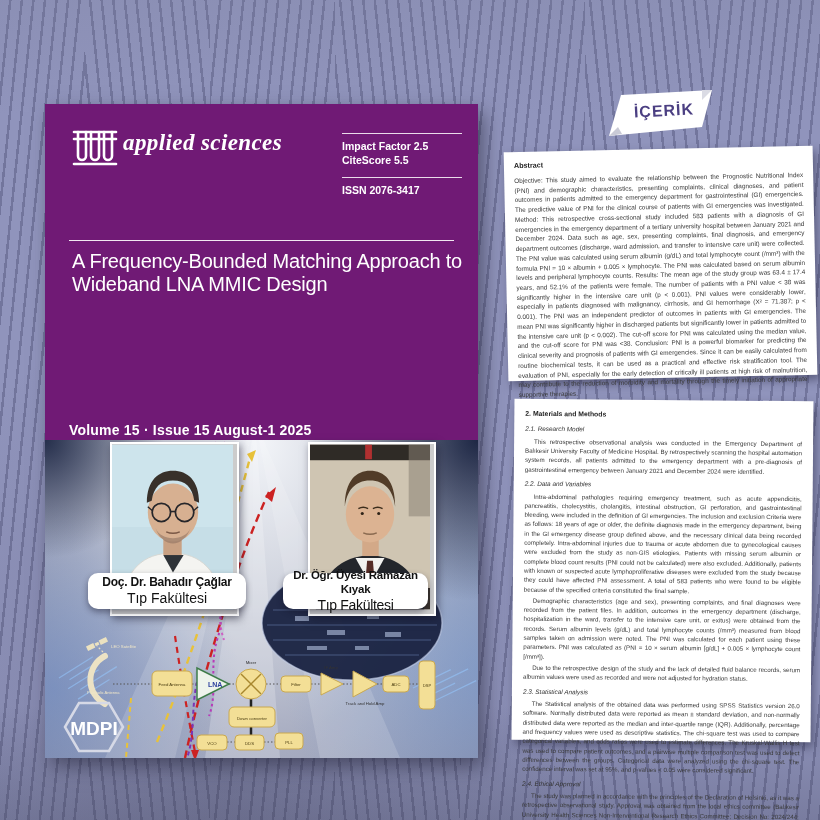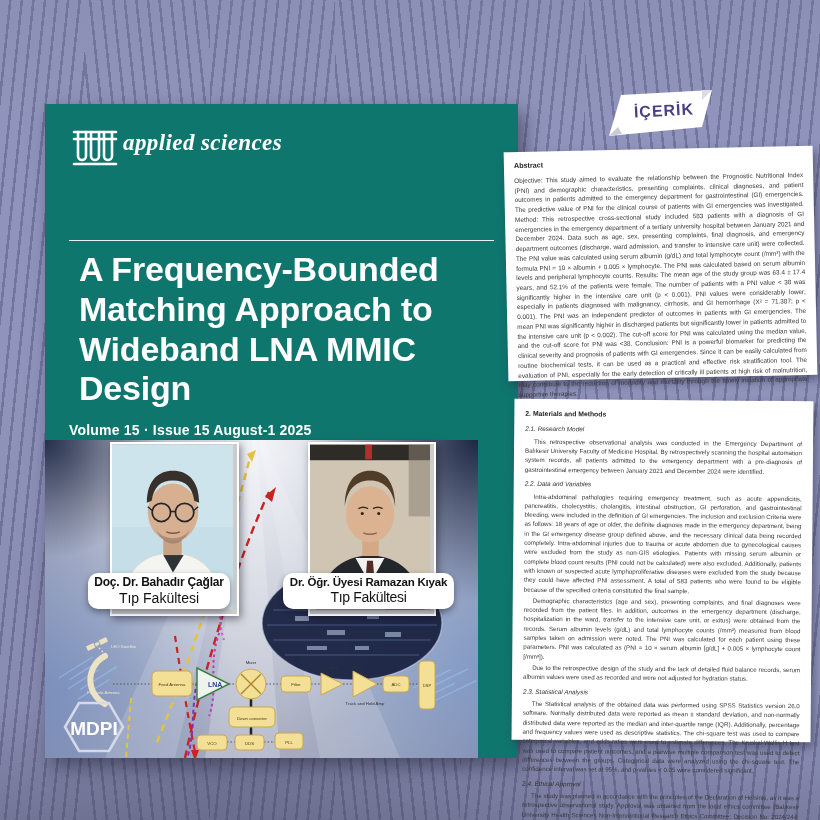--- a/index.html
+++ b/index.html
@@ -5,48 +5,48 @@
   html,body{margin:0;padding:0;}
   body{width:820px;height:820px;position:relative;overflow:hidden;
        font-family:"Liberation Sans",sans-serif;background:#9094bc;}
   .bgcol{position:absolute;top:0;height:820px;}
   .fall{background:repeating-linear-gradient(96deg,rgba(255,255,255,0) 0 9px,rgba(78,80,118,.45) 9px 11.5px);}
   .rise{background:repeating-linear-gradient(84deg,rgba(255,255,255,0) 0 9px,rgba(78,80,118,.45) 9px 11.5px);}
   .bg-shade{position:absolute;inset:0;pointer-events:none;
        background:linear-gradient(to bottom,rgba(120,124,150,.18) 0,rgba(255,255,255,0) 14%,rgba(255,255,255,0) 86%,rgba(60,62,84,.28) 100%),
                   radial-gradient(ellipse at 28% 96%,rgba(60,60,80,.25),rgba(0,0,0,0) 45%);}
   
-  .cover{position:absolute;left:45px;top:104px;width:433px;height:654px;background:#0f766e;
-         box-shadow:6px 8px 18px rgba(35,35,55,.55);padding-left:40px;}
+  .cover{position:absolute;left:45px;top:104px;width:433px;height:654px;background:#701a75;
+         box-shadow:6px 8px 18px rgba(35,35,55,.55);}
   .logo{position:absolute;left:25px;top:22px;}
   .jname{position:absolute;left:78px;top:26px;color:#fff;font-family:"Liberation Serif",serif;
          font-style:italic;font-weight:bold;font-size:23px;letter-spacing:.4px;}
   .metrics{position:absolute;right:16px;top:26px;width:120px;color:#fff;font-size:10.5px;font-weight:bold;line-height:1.35;}
   .metrics .rule{border-top:1px solid rgba(255,255,255,.85);margin:3px 0 5px;}
   .title-rule{position:absolute;left:24px;right:24px;top:136px;border-top:1.5px solid rgba(255,255,255,.9);}
-  .title{position:absolute;left:34px;top:146px;width:402px;color:#fff;font-size:34px;font-weight:bold;
+  .title{position:absolute;left:27px;top:146px;width:402px;color:#fff;font-size:20px;font-weight:normal;
          line-height:1.17;letter-spacing:-.2px;}
   .volume{position:absolute;left:24px;top:318px;color:#fff;font-size:14px;font-weight:bold;letter-spacing:.2px;}
   .cover-art{position:absolute;left:0;bottom:0;width:433px;height:318px;overflow:hidden;
      background:
        radial-gradient(circle at 0% 0%,rgba(15,25,55,.85),rgba(0,0,0,0) 22%),
        radial-gradient(circle at 100% 0%,rgba(15,25,55,.9),rgba(0,0,0,0) 30%),
        radial-gradient(circle at 2% 78%,rgba(90,130,200,.45),rgba(0,0,0,0) 38%),
        radial-gradient(circle at 100% 72%,rgba(100,150,220,.4),rgba(0,0,0,0) 40%),
        radial-gradient(ellipse at 50% 0%,#f2f4f8 0%,#ccd0db 38%,#a9aec2 66%,#8e93ad 100%);}
   .cover-art svg{position:absolute;left:0;top:0;}
   .photo{position:absolute;top:338px;border:2px solid #fff;box-shadow:2px 3px 8px rgba(20,20,40,.5);background:#ccc;}
   .photo svg{display:block;}
   #photo1{left:65px;width:125px;height:170px;}
   #photo2{left:263px;width:124px;height:170px;}
   .pill{position:absolute;top:469px;height:36px;background:#fff;border-radius:10px;
         box-shadow:0 3px 6px rgba(20,20,40,.45);text-align:center;color:#111;
         display:flex;flex-direction:column;justify-content:center;line-height:1.25;}
-  #pill1{left:43px;width:142px;}
-  #pill2{left:238px;width:171px;}
+  #pill1{left:43px;width:158px;}
+  #pill2{left:238px;width:145px;}
   .pill .nm{font-weight:bold;font-size:12px;letter-spacing:-.2px;}
   .pill .af{font-size:14px;}
   
   .ribbon{position:absolute;left:606px;top:90px;width:110px;height:50px;}
   .ribbon-label{position:absolute;left:16px;top:12px;width:84px;text-align:center;
         transform:rotate(-3deg);color:#4b3f82;font-weight:bold;font-size:16px;letter-spacing:1px;}
   
   .page{position:absolute;background:#fff;box-shadow:3px 5px 10px rgba(40,40,65,.5);
         color:#3a3a3a;text-align:justify;}
   #page-abstract{left:506px;top:149px;width:309px;height:229px;transform:rotate(-1.2deg);padding:9px 10px;box-sizing:border-box;
@@ -82,20 +82,27 @@
       <path d="M8,6 v24 a4 4 0 0 0 8 0 V6"></path>
         <path d="M21,6 v24 a4 4 0 0 0 8 0 V6"></path>
         <path d="M34,6 v24 a4 4 0 0 0 8 0 V6"></path>
       <line x1="4" y1="6" x2="46" y2="6"></line>
         <line x1="4" y1="13" x2="46" y2="13"></line>
         <line x1="4" y1="38" x2="46" y2="38"></line>
     </g>
   </svg>
   <div class="jname">applied sciences</div>
 
+  <div class="metrics">
+    <div class="rule"></div>
+    <div>Impact Factor 2.5</div>
+    <div>CiteScore 5.5</div>
+    <div class="rule issn-rule" style="margin-top:10px"></div>
+    <div>ISSN 2076-3417</div>
+  </div>
 
   <div class="title-rule"></div>
   <div class="title">A Frequency-Bounded Matching Approach to Wideband LNA MMIC Design</div>
   <div class="volume">Volume 15 · Issue 15 August-1 2025</div>
 
   <div class="cover-art">
     <svg width="433" height="318" viewBox="0 0 433 318">
 
       <polygon points="210,-20 60,318 130,318" fill="rgba(255,255,255,.15)"></polygon>
       <polygon points="210,-20 160,318 235,318" fill="rgba(255,255,255,.22)"></polygon>

